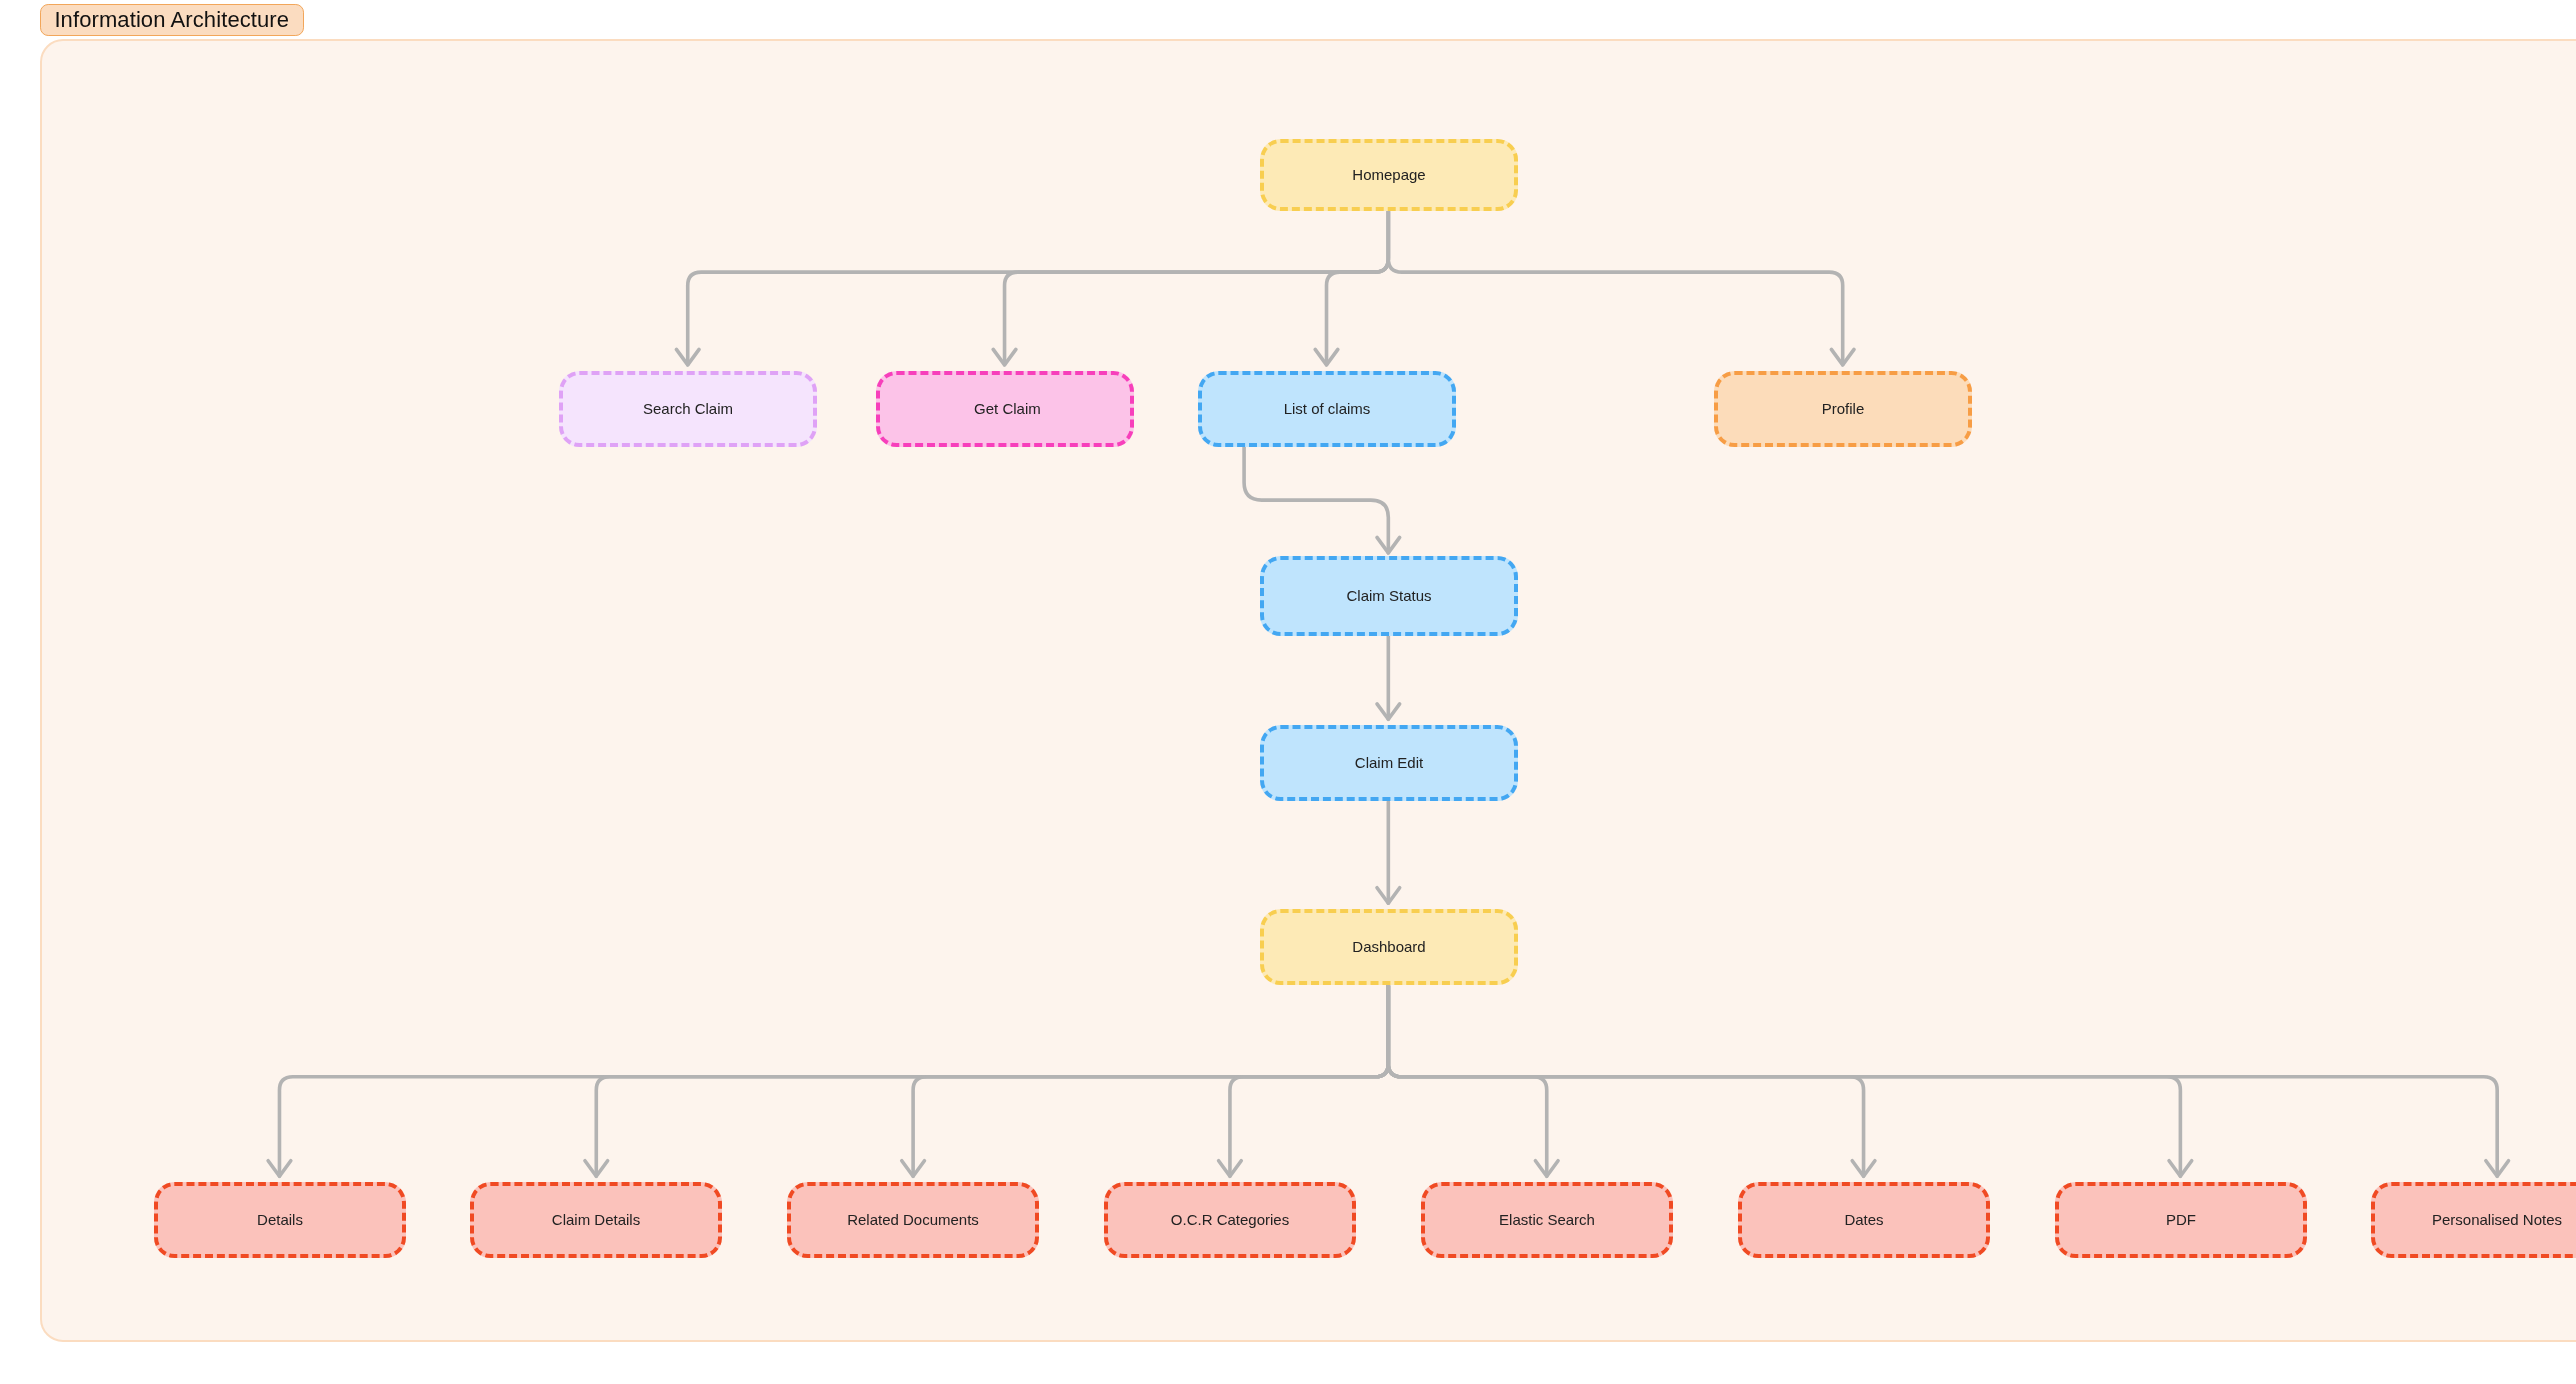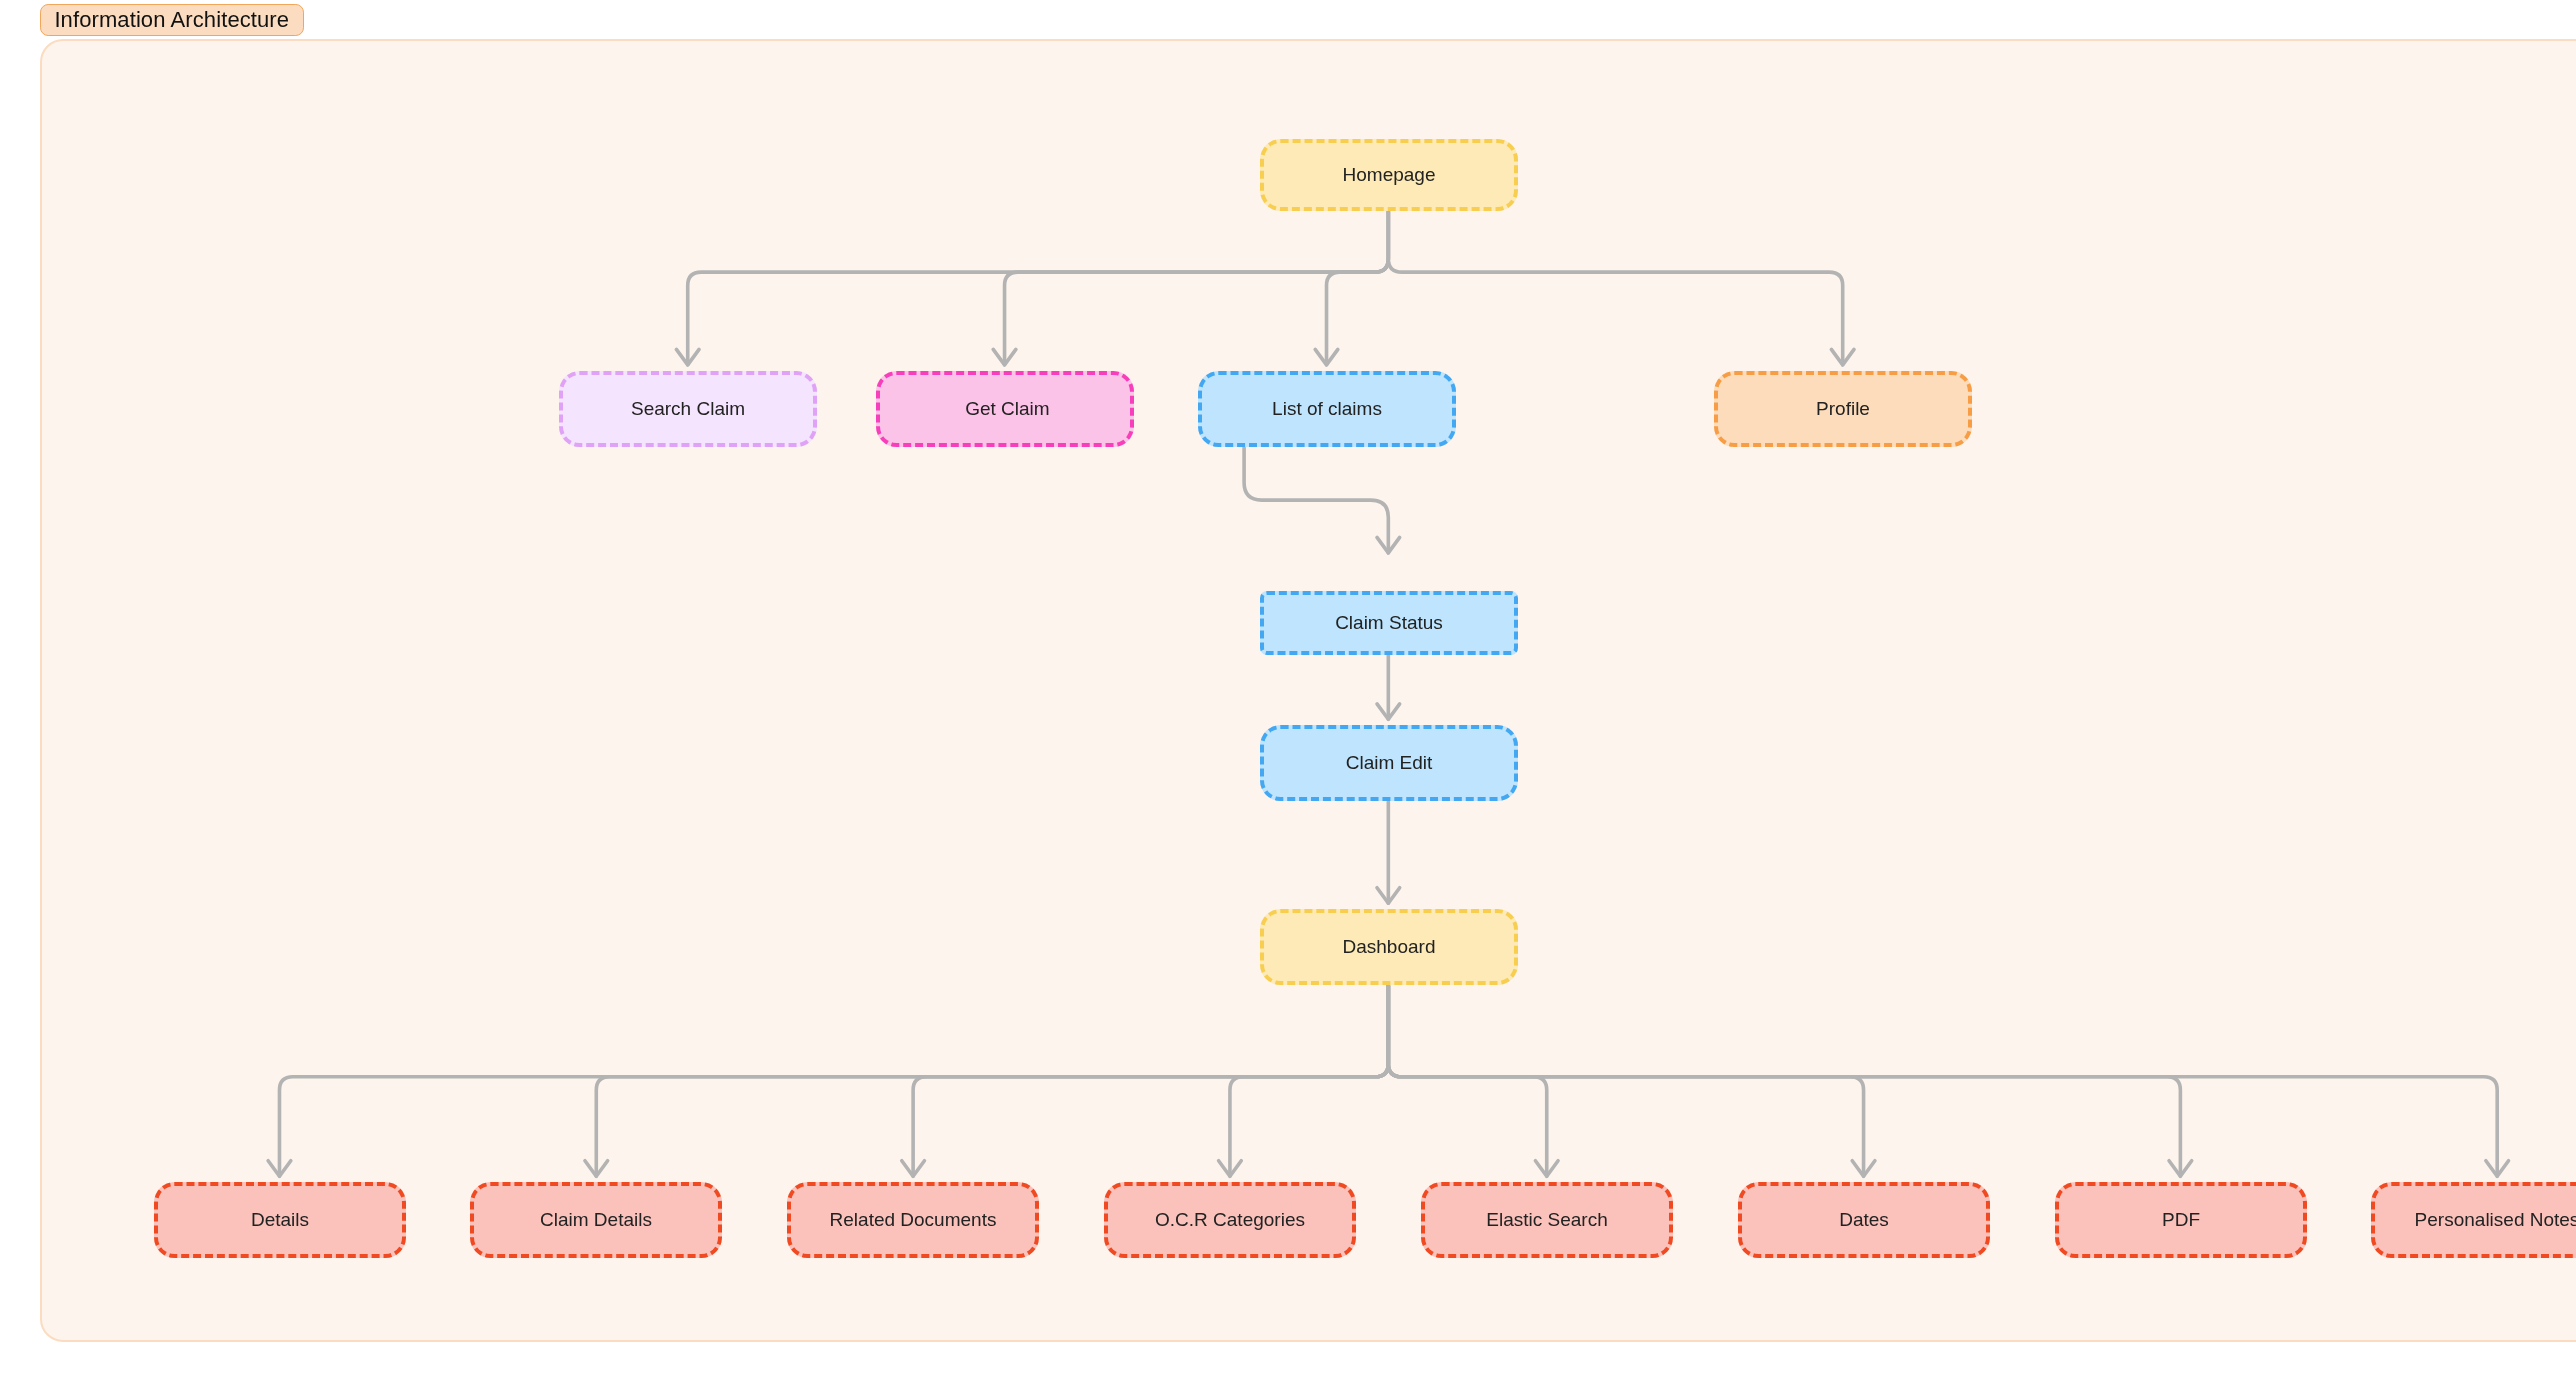--- a/index.html
+++ b/index.html
@@ -67,21 +67,21 @@
   
   .node {
     position: absolute;
     display: flex;
     align-items: center;
     justify-content: center;
     box-sizing: border-box;
     border-style: dashed;
     border-width: 4.6px;
     border-radius: 20.6px;
-    font-size: 19px;
+    font-size: 15px;
     color: #222222;
     text-align: center;
     line-height: 1.15;
     padding: 0 7.2px;
     white-space: nowrap;
   }
 
   
   .n-yellow { background: #fdeab6; border-color: #f8ce50; }
   .n-violet { background: #f5e4fd; border-color: #dfa2f6; }
@@ -141,21 +141,21 @@
       </div>
       <div class="node n-pink" style="left: 876px; top: 371px; width: 258px; height: 76px;">
         <span>Get Claim</span>
       </div>
       <div class="node n-blue" style="left: 1198px; top: 371px; width: 258px; height: 76px;">
         <span>List of claims</span>
       </div>
       <div class="node n-orange" style="left: 1714px; top: 371px; width: 258px; height: 76px;">
         <span>Profile</span>
       </div>
-      <div class="node n-blue" style="left: 1260px; top: 591px; width: 258px; height: 64px; border-radius: 7px;">
+      <div class="node n-blue" style="left: 1260px; top: 556px; width: 258px; height: 80px;">
         <span>Claim Status</span>
       </div>
       <div class="node n-blue" style="left: 1260px; top: 725px; width: 258px; height: 76px;">
         <span>Claim Edit</span>
       </div>
       <div class="node n-yellow" style="left: 1260px; top: 909px; width: 258px; height: 76px;">
         <span>Dashboard</span>
       </div>
       <div class="node n-red" style="left: 154px; top: 1182px; width: 252px; height: 76px;">
         <span>Details</span>

